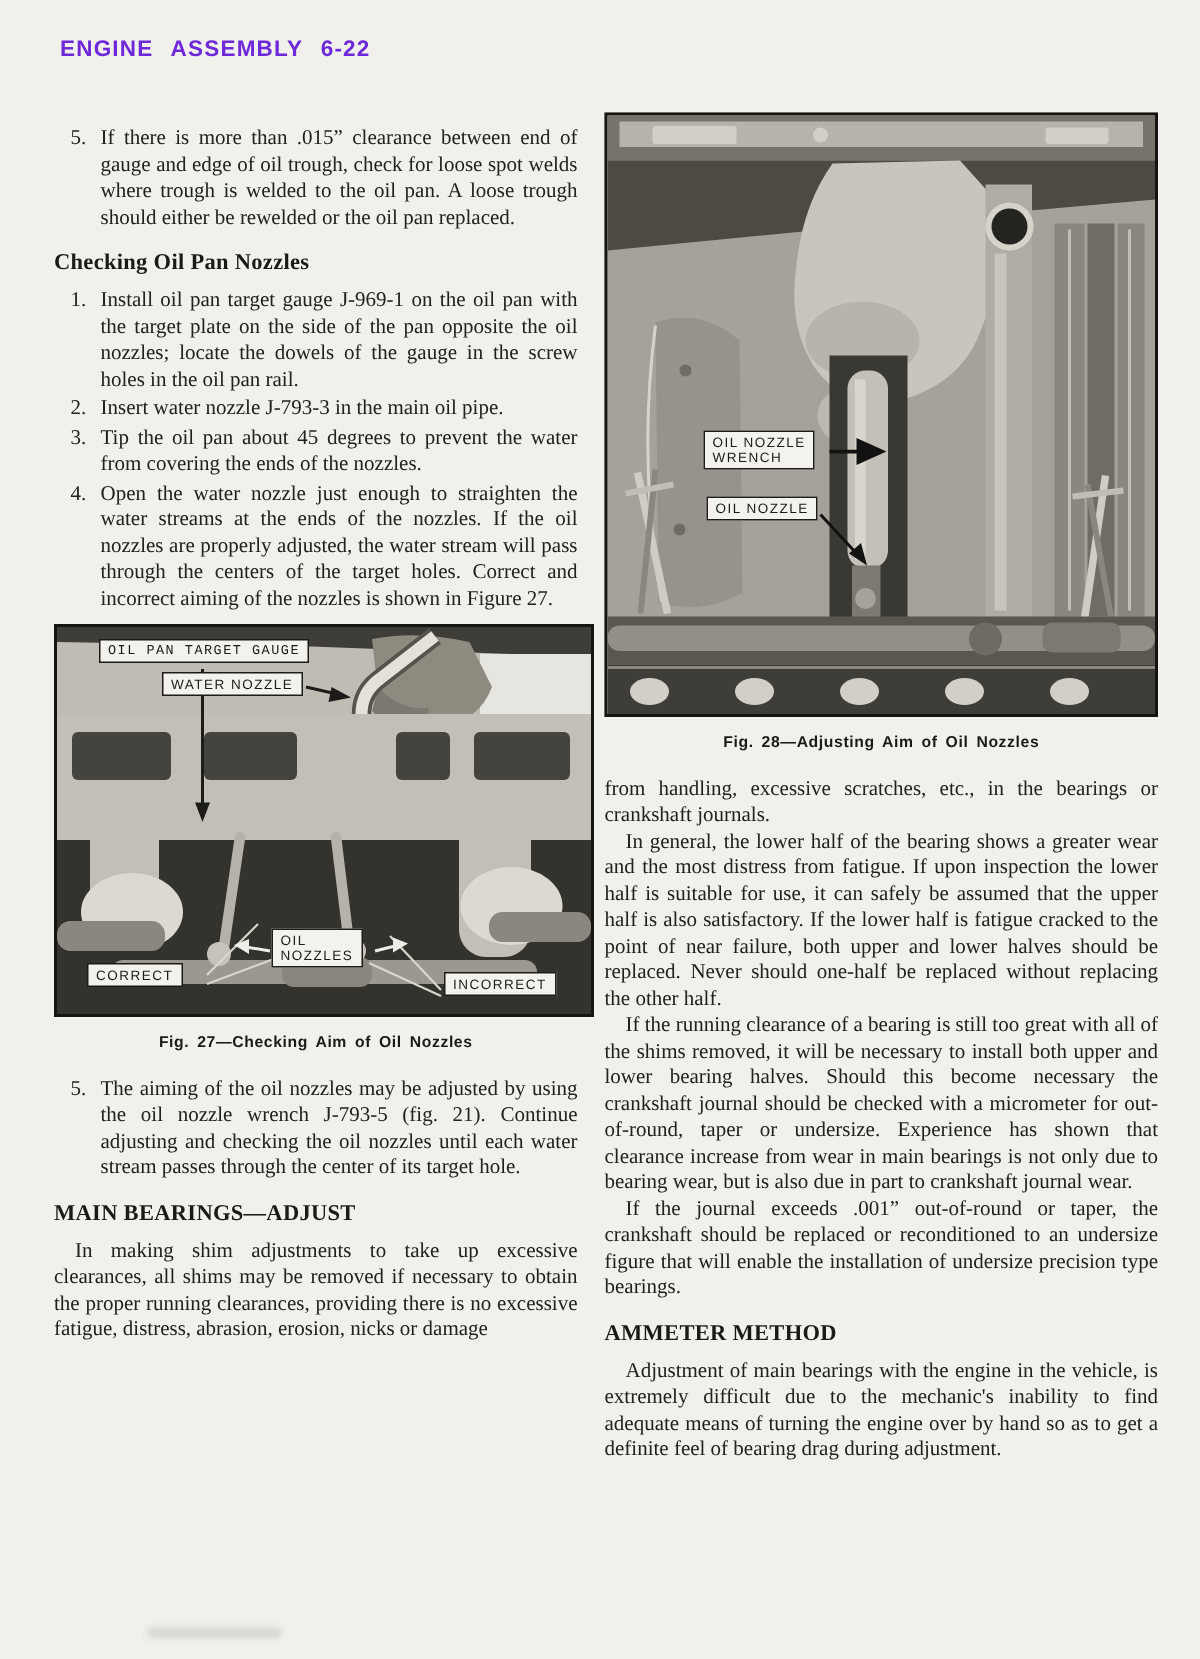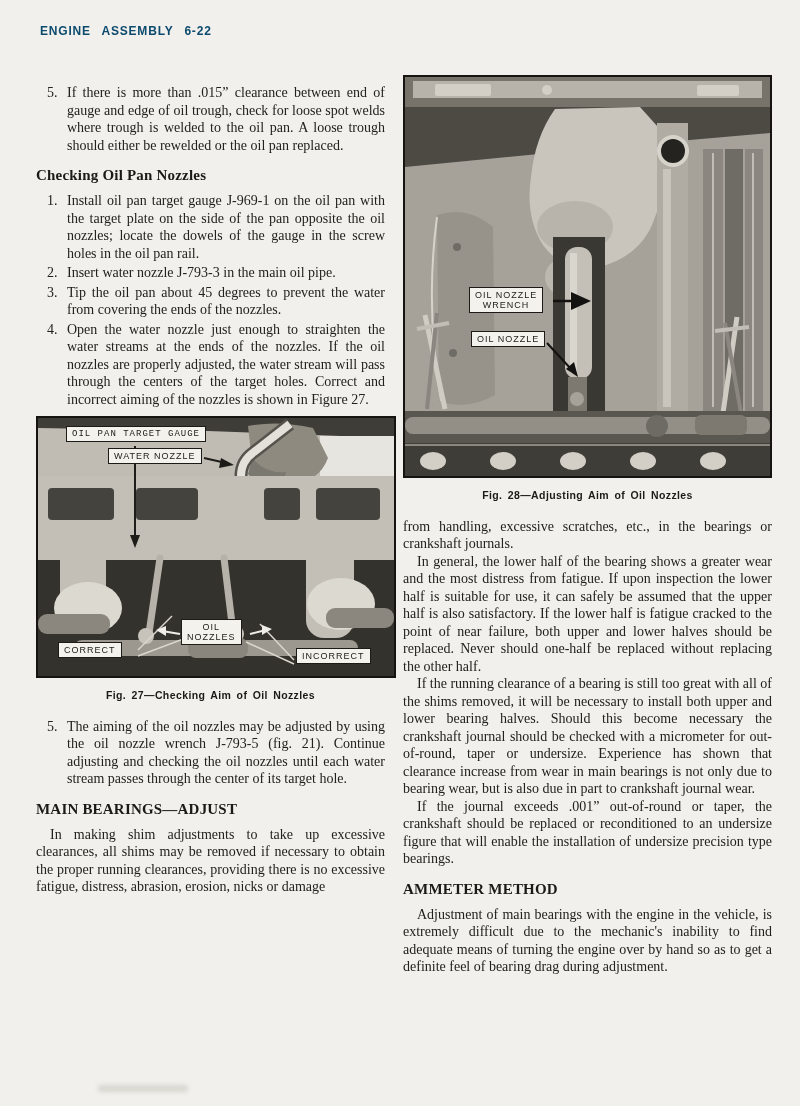--- a/index.html
+++ b/index.html
@@ -6,22 +6,22 @@
   body{
     width:800px;height:1106px;position:relative;
     background:#f1f0ec;
     font-family:"Liberation Serif", serif;
     color:#23211d;
     overflow:hidden;
   }
   .page-header{
     position:absolute;left:40px;top:24px;
     font-family:"Liberation Sans", sans-serif;
-    font-weight:bold;font-size:12px;letter-spacing:.8px;word-spacing:7px;
-    color:#0c4a6e;
+    font-weight:bold;font-size:15px;letter-spacing:.8px;word-spacing:7px;
+    color:#6d28d9;
   }
   .col{position:absolute;font-size:14px;line-height:17.5px;text-align:justify;}
   .col-left{left:36px;top:84px;width:349px;}
   .col-right{left:403px;top:75px;width:369px;}
   p{margin:0;}
   .cont{margin-left:31px;}
   .li{display:flex;margin:0 0 2px 0;}
   .li .num{flex:none;width:20px;margin-left:11px;text-align:left;}
   .li .txt{flex:1;text-align:justify;}
   .subhead{
@@ -38,21 +38,21 @@
   .photo svg{display:block;}
   .figcap{
     font-family:"Liberation Sans", sans-serif;font-weight:bold;
     font-size:10.5px;letter-spacing:.4px;word-spacing:2px;
     text-align:center;margin:9px 0 13px 0;color:#1b1a17;
   }
   .plabel{
     position:absolute;background:#f4f2ed;border:1.5px solid #1c1b18;
     color:#1c1b18;font-family:"Liberation Sans", sans-serif;
     font-size:9px;line-height:10px;letter-spacing:1px;
-    padding:2px 5px;white-space:nowrap;text-align:center;
+    padding:2px 5px;white-space:nowrap;text-align:left;
   }
   .smudge{
     position:absolute;left:98px;top:1085px;width:90px;height:7px;
     background:#d8d6d0;border-radius:4px;filter:blur(2px);
   }
 </style>
 </head>
 <body>
 
 <div class="page-header">ENGINE ASSEMBLY  6-22</div>

